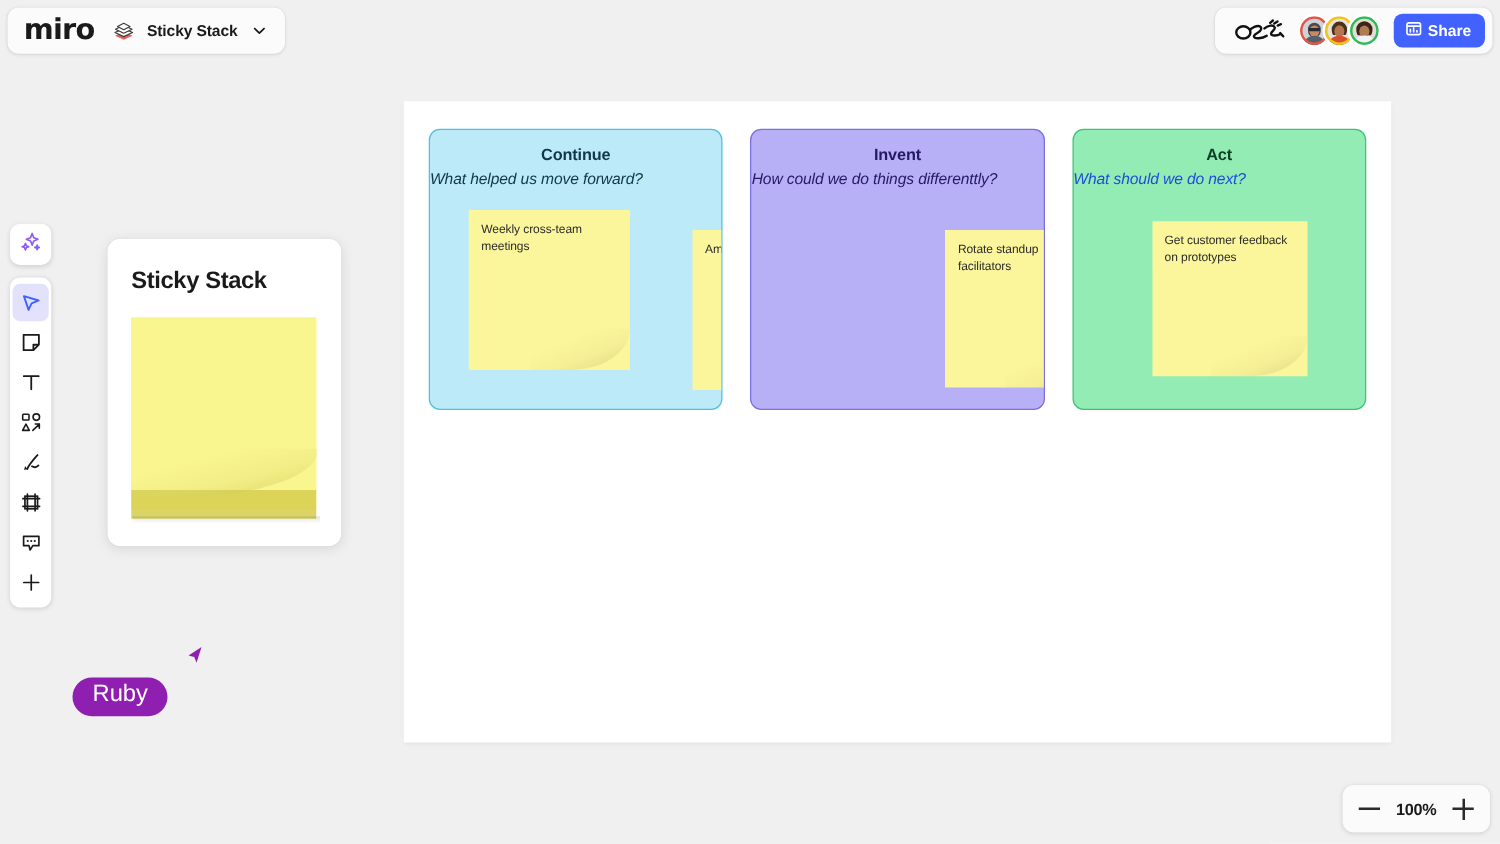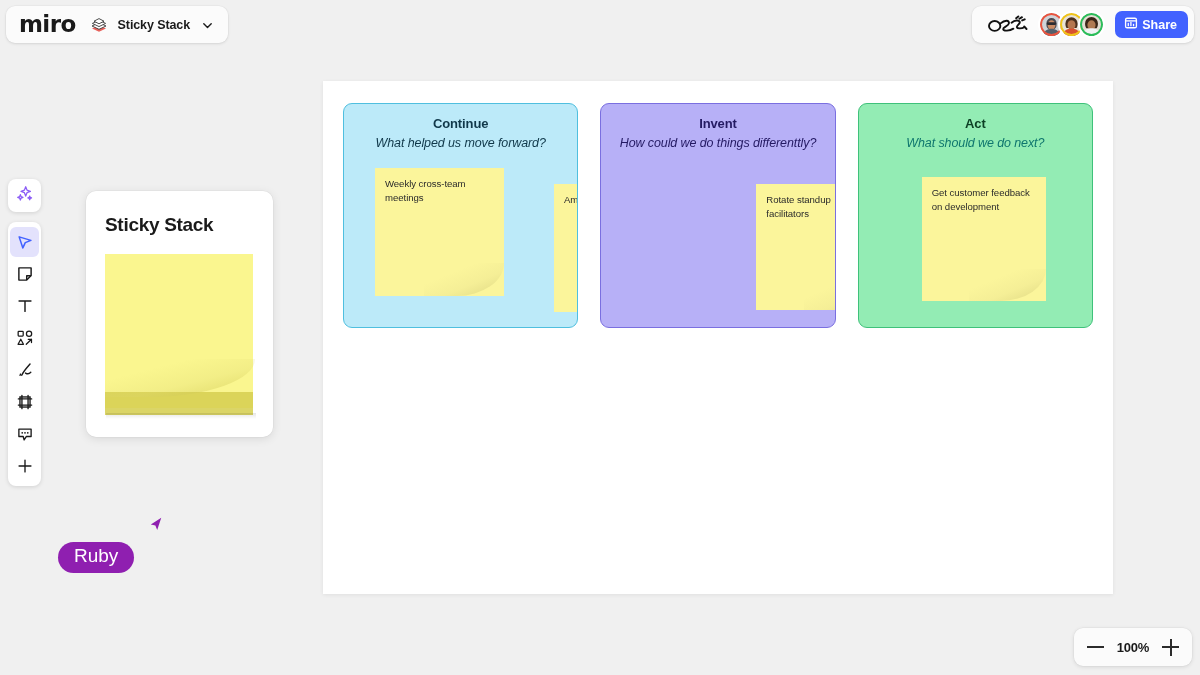--- a/index.html
+++ b/index.html
@@ -233,21 +233,20 @@
     position: absolute;
     left: 0; right: 0; top: 12px;
     text-align: center;
     font-size: 13px;
     font-weight: 700;
     letter-spacing: -0.1px;
   }
   .quad-sub {
     position: absolute;
     left: 0; right: 0; top: 32px;
-    text-align: center;
     font-size: 12.5px;
     font-style: italic;
     letter-spacing: -0.1px;
   }
   .quad-notes { position: absolute; inset: 0; }
 
   
   .note {
     position: absolute;
     background: #fbf59b;
@@ -513,24 +512,24 @@
       <div class="quad-notes">
         <div class="note" style="left:155px;top:80px;width:126px;height:126px;">
           <div class="note-text">Rotate standup facilitators</div>
           <div class="note-curl"></div>
         </div>
       </div>
     </div>
 
     <div class="quad" style="background:#93ecb4;border:1.4px solid #3fc17a;">
       <div class="quad-title" style="color:#0c3f24">Act</div>
-      <div class="quad-sub" style="color:#0f766e">What should we do next?</div>
+      <div class="quad-sub" style="color:#1d4ed8">What should we do next?</div>
       <div class="quad-notes">
         <div class="note" style="left:63px;top:73px;width:124px;height:124px;">
-          <div class="note-text">Get customer feedback on development</div>
+          <div class="note-text">Get customer feedback on prototypes</div>
           <div class="note-curl"></div>
         </div>
       </div>
     </div>
 
 
   </div>
 </div>
 
 <div class="zoom-ctl">

